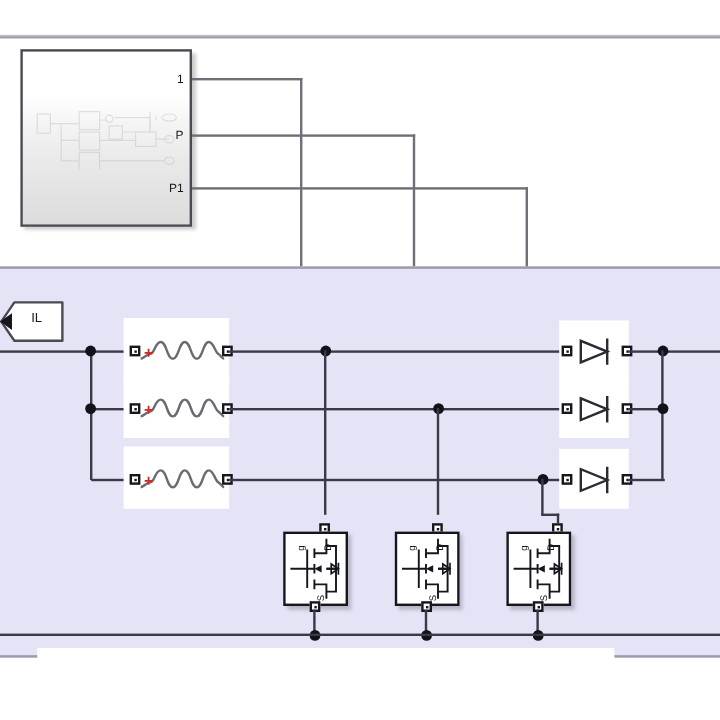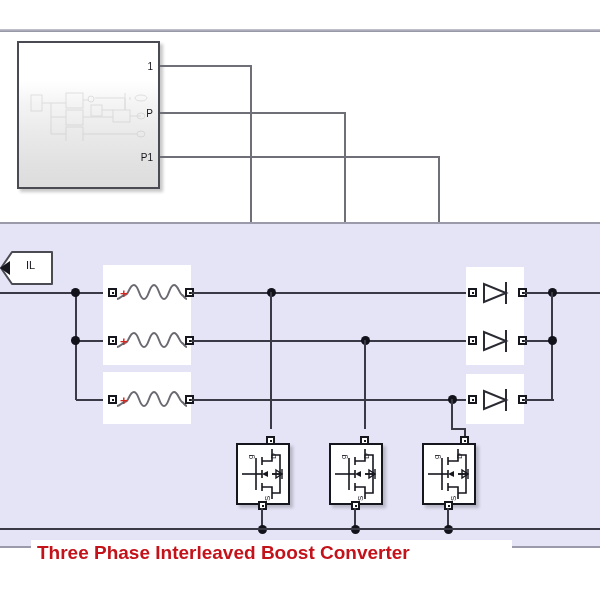--- a/index.html
+++ b/index.html
@@ -420,15 +420,14 @@
     <div class="fet-lbl" style="left:32px; top:14px;">D</div>
     <div class="fet-lbl" style="left:26px; top:56px;">S</div>
   </div>
   <div class="port" style="left:444px; top:501px;"></div>
   <div class="vline" style="left:447px; top:508px; height:23px;"></div>
   <div class="node" style="left:444px; top:525px;"></div>
 
   <div class="hline" style="left:0px; top:528px; width:600px;"></div>
 
   <div id="bottom-title-bg"></div>
-  <div id="bottom-title">Three Phase Interleaved Boost Converter</div>
 
 </div>
 
 </body></html>

